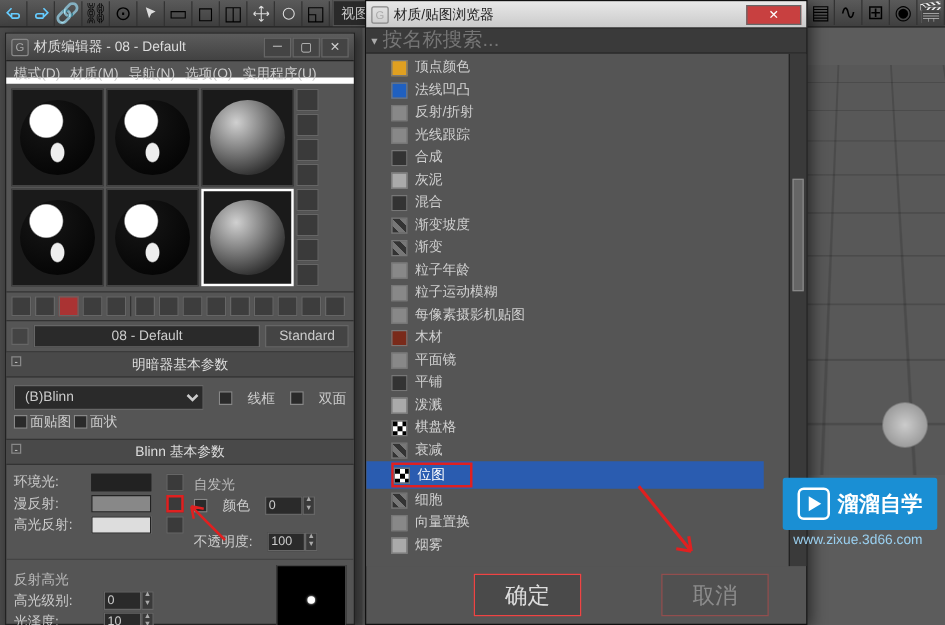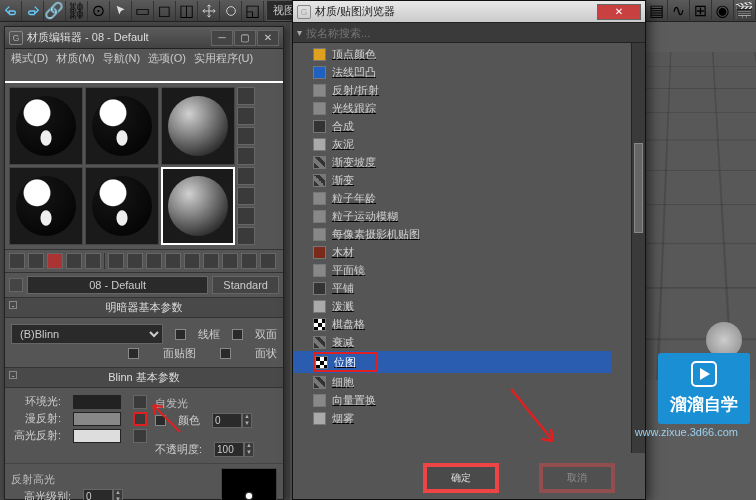--- a/index.html
+++ b/index.html
@@ -17,21 +17,21 @@
 .grid::before { content:""; position:absolute; inset:0; background-image:
  repeating-linear-gradient(0deg,rgba(0,0,0,.15) 0 1px,transparent 1px 28px),
  repeating-linear-gradient(90deg,rgba(0,0,0,.15) 0 1px,transparent 1px 28px);
  transform:perspective(800px) rotateX(62deg) scale(1.5); transform-origin:top center; }
 
 .mat-editor { position:absolute; top:26px; left:4px; width:280px; height:474px; background:#555; border:1px solid #222; box-shadow:2px 2px 8px rgba(0,0,0,.5); z-index:10; }
 .win-title { height:22px; background:linear-gradient(#5c5c5c,#424242); display:flex; align-items:center; padding:0 4px; color:#ddd; font-size:11px; border-bottom:1px solid #222; }
 .win-title .gicon { width:14px; height:14px; border:1px solid #888; border-radius:2px; margin-right:4px; display:flex; align-items:center; justify-content:center; font-size:9px; color:#aaa; }
 .win-ctrls { margin-left:auto; display:flex; gap:1px; }
 .win-ctrls span { width:22px; height:16px; background:#444; border:1px solid #666; display:flex; align-items:center; justify-content:center; font-size:10px; color:#ccc; cursor:pointer; }
-.menubar { height:34px; display:flex; gap:8px; padding:2px 6px; color:#ccc; font-size:11px; border-bottom:2px solid #ffffff; }
+.menubar { height:18px; display:flex; gap:8px; padding:2px 6px; color:#ccc; font-size:11px; border-bottom:5px solid #ffffff; }
 .menubar span { cursor:pointer; }
 
 .sample-area { display:flex; padding:4px; gap:2px; }
 .sample-grid { display:grid; grid-template-columns:repeat(3,74px); grid-template-rows:repeat(2,78px); gap:2px; }
 .sample-slot { background:#1a1a1a; border:1px solid #444; position:relative; display:flex; align-items:center; justify-content:center; }
 .sample-slot.active { border:2px solid #fff; }
 .sphere { width:60px; height:60px; border-radius:50%; background:radial-gradient(circle at 35% 30%, #d0d0d0 0%, #888 35%, #333 75%, #111 100%); }
 .sphere.bw { background:radial-gradient(circle at 35% 28%, #fff 0%, #fff 22%, #111 24%, #000 100%); position:relative; }
 .sphere.bw::after { content:""; position:absolute; inset:0; border-radius:50%; background:radial-gradient(ellipse at 50% 70%, #eee 0%, #eee 12%, transparent 14%); }
 .sample-side { display:flex; flex-direction:column; gap:2px; }
@@ -45,21 +45,21 @@
 .name-row { display:flex; align-items:center; gap:4px; padding:3px 4px; }
 .name-row .dd { width:14px; height:14px; background:#444; border:1px solid #666; }
 .name-in { flex:1; background:#2a2a2a; color:#ccc; font-size:11px; padding:2px 4px; border:1px solid #666;text-align:center; }
 .type-btn { background:#444; color:#ccc; font-size:11px; padding:2px 10px; border:1px solid #666; cursor:pointer; }
 
 .rollout { border-top:1px solid #333; }
 .roll-head { background:#494949; color:#ddd; font-size:11px; text-align:center; padding:2px 0; border-bottom:1px solid #333; position:relative; }
 .roll-head .toggle { position:absolute; left:4px; top:3px; width:8px; height:8px; border:1px solid #888; font-size:8px; line-height:8px; text-align:center; }
 .roll-body { padding:4px 6px; color:#ccc; font-size:11px; }
 .row { display:flex; align-items:center; gap:12px; margin:2px 0; }
-.row label { min-width:50px; text-align:right; }
+.row label { min-width:50px; }
 .combo { flex:1; background:#2a2a2a; border:1px solid #666; padding:2px 4px; font-size:11px; color:#ccc; }
 .chk { width:11px; height:11px; border:1px solid #888; background:#2a2a2a; display:inline-block; }
 .swatch { width:48px; height:14px; background:#888; border:1px solid #222; cursor:pointer; }
 .swatch.dark { background:#222; }
 .mapbtn { width:14px; height:14px; background:#3a3a3a; border:1px solid #666; cursor:pointer; }
 .spin { display:flex; }
 .spin input { width:30px; background:#2a2a2a; border:1px solid #666; color:#ccc; font-size:10px; padding:1px 2px; text-align:left; }
 .spin .ar { width:10px; background:#3a3a3a; border:1px solid #666; display:flex; flex-direction:column; }
 .spin .ar span { flex:1; font-size:6px; text-align:center; color:#aaa; line-height:5px; }
 .group-lbl { color:#bbb; margin:4px 0 2px; }
@@ -67,41 +67,41 @@
 .hilite-preview .dot { width:6px; height:6px; border-radius:50%; background:#fff; box-shadow:0 0 2px #fff; }
 
 .red-box { border:2px solid #e02020; }
 .red-arrow { position:absolute; pointer-events:none; }
 
 .browser { position:absolute; top:0; left:292px; width:354px; height:500px; background:#555; border:1px solid #111; box-shadow:3px 3px 12px rgba(0,0,0,.6); z-index:20; }
 .browser .win-title { background:linear-gradient(#e8e8e8,#cacaca); color:#222; }
 .browser .win-ctrls span.close { background:#c84040; width:44px; color:#fff; }
 .search-bar { height:20px; background:#3a3a3a; display:flex; align-items:center; padding:0 4px; border-bottom:1px solid #222; }
 .search-bar .tri { color:#aaa; font-size:10px; margin-right:4px; }
-.search-in { flex:1; background:transparent; border:none; color:#888; font-size:11px; outline:none; }
-.list-wrap { height:410px; overflow:hidden; background:#555; position:relative;text-decoration:underline; }
+.search-in { flex:1; background:transparent; border:none; color:#888; font-size:16px; outline:none; }
+.list-wrap { height:410px; overflow:hidden; background:#555; position:relative; }
 .list-wrap .scrollbar { position:absolute; right:0; top:0; bottom:0; width:14px; background:#3a3a3a; border-left:1px solid #222; }
 .list-wrap .scrollbar .thumb { position:absolute; left:2px; right:2px; top:100px; height:90px; background:#666; border:1px solid #888; }
 .list { padding:2px 0 2px 20px; color:#d0d0d0; font-size:11px; }
 .list-item { display:flex; align-items:center; gap:6px; padding:1px 0; cursor:pointer; line-height:16px; }
 .list-item.selected { background:#2a5cb0; color:#fff; margin-left:-20px; padding-left:20px; width:calc(100% - 14px); }
 .ico { width:13px; height:13px; border:1px solid #777; flex-shrink:0; }
 .ico.orange { background:#e0a020; }
 .ico.blue { background:#2060c0; }
 .ico.checker { background:repeating-conic-gradient(#fff 0 25%,#000 0 50%) 0 0/8px 8px; }
 .ico.grey { background:#888; }
 .ico.dkred { background:#7a2a1a; }
 .ico.lgrey { background:#aaa; }
 .ico.noise { background:linear-gradient(45deg,#333 25%,#777 25% 50%,#333 50% 75%,#777 75%); }
 .ico.dk { background:#333; }
 
 .btn-row { position:absolute; bottom:6px; right:30px; display:flex; gap:40px; }
-.dlg-btn { background:#4a4a4a; color:#ddd; font-size:10px; padding:4px 24px; border:4px solid #ef4444; cursor:pointer; }
-
-.watermark { position:absolute; right:6px; bottom:76px; display:flex; align-items:center; gap:6px; background:#1a8fd4; padding:8px 12px; color:#fff; font-size:17px; font-weight:bold; border-radius:3px; z-index:30;flex-direction:column; }
+.dlg-btn { background:#4a4a4a; color:#ddd; font-size:18px; padding:4px 24px; border:1px solid #ef4444; cursor:pointer;margin-left:24px; }
+
+.watermark { position:absolute; right:6px; bottom:76px; display:flex; align-items:center; gap:6px; background:#1a8fd4; padding:8px 12px; color:#fff; font-size:17px; font-weight:bold; border-radius:3px; z-index:30; }
 .watermark .play { width:26px; height:26px; border:2px solid #fff; border-radius:5px; display:flex; align-items:center; justify-content:center; }
 .watermark .play::before { content:""; border-left:10px solid #fff; border-top:6px solid transparent; border-bottom:6px solid transparent; margin-left:2px; }
 .wm-url { position:absolute; right:18px; bottom:62px; color:#9ad0f0; font-size:11px; z-index:30; }
 
 .obj-handle { position:absolute; right:14px; top:300px; width:36px; height:36px; border-radius:50%; background:radial-gradient(#ccc,#888); z-index:4; }
 </style>
 </head>
 <body>
 
 <div class="top-toolbar">
@@ -234,21 +234,21 @@
   <div class="rollout">
     <div class="roll-head"><span class="toggle">-</span><span>明暗器基本参数</span></div>
     <div class="roll-body">
       <div class="row">
         <select class="combo"><option>(B)Blinn</option></select>
         <span class="chk"></span>
           <span>线框</span>
         <span class="chk"></span>
           <span>双面</span>
       </div>
-      <div class="row" style="justify-content:flex-end;gap:24px">
+      <div class="row" style="justify-content:flex-start;gap:2px">
         <span class="chk"></span>
           <span>面贴图</span>
         <span class="chk"></span>
           <span>面状</span>
       </div>
     </div>
   </div>
 
   <div class="rollout">
     <div class="roll-head"><span class="toggle">-</span><span>Blinn 基本参数</span></div>
@@ -363,20 +363,24 @@
         </div>
         <div class="list-item">
           <span class="ico dk"></span>
           <span>合成</span>
         </div>
         <div class="list-item">
           <span class="ico lgrey"></span>
           <span>灰泥</span>
         </div>
         <div class="list-item">
+          <span class="ico dk"></span>
+          <span>混合</span>
+        </div>
+        <div class="list-item">
           <span class="ico noise"></span>
           <span>渐变坡度</span>
         </div>
         <div class="list-item">
           <span class="ico noise"></span>
           <span>渐变</span>
         </div>
         <div class="list-item">
           <span class="ico grey"></span>
           <span>粒子年龄</span>

